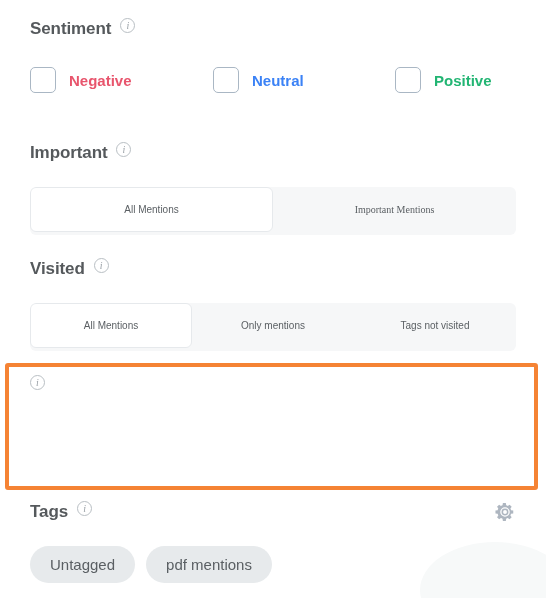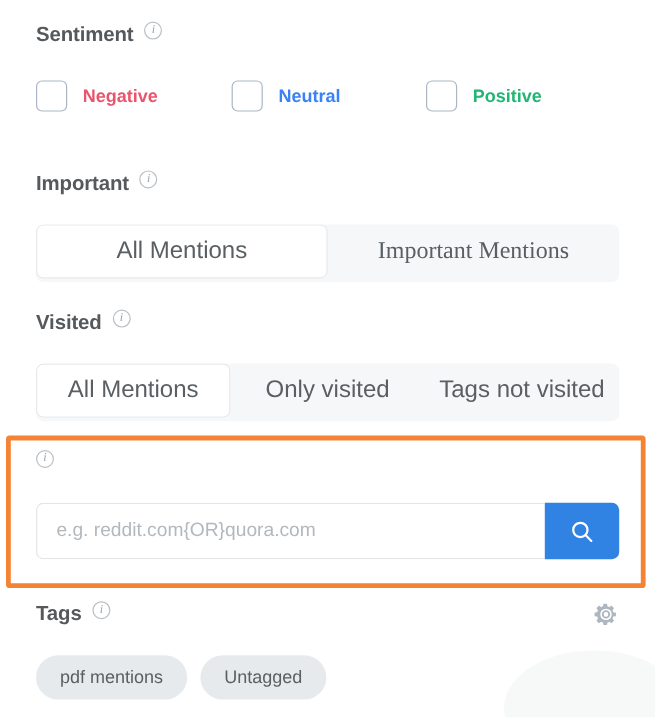--- a/index.html
+++ b/index.html
@@ -71,20 +71,21 @@
     flex: none;
   }
   .info-icon span { transform: translateY(-0.5px); }
 
   
   #sentiment-section { top: 18px; }
   .checkbox-row {
     display: flex;
     align-items: flex-end;
     margin-top: 27px;
+    gap: 20px;
   }
   .checkbox-item {
     display: flex;
     align-items: center;
     gap: 13px;
   }
   .checkbox-box {
     width: 26px;
     height: 26px;
     border: 1px solid #aab7c4;
@@ -106,21 +107,21 @@
     background: #f6f7f8;
     border-radius: 6px;
     overflow: hidden;
     box-sizing: border-box;
     height: 48px;
   }
   .segment {
     display: flex;
     align-items: center;
     justify-content: center;
-    font-size: 20px;
+    font-size: 10px;
     color: #5a5f63;
     box-sizing: border-box;
     height: 45px;
     cursor: pointer;
     white-space: nowrap;
   }
   .segment.active {
     background: #ffffff;
     border: 1px solid #e6e9ec;
     border-radius: 6px;
@@ -270,58 +271,49 @@
 
   <div class="section" id="visited-section">
     <div class="section-head">
       <div class="section-title">Visited</div>
       <div class="info-icon">
           <span>i</span>
         </div>
     </div>
     <div class="segmented" id="visited-seg">
       <div class="segment active">All Mentions</div>
-      <div class="segment">Only visited</div>
+      <div class="segment">Only mentions</div>
       <div class="segment">Tags not visited</div>
     </div>
   </div>
 
   <div class="highlight-box"></div>
 
   <div class="section" id="domain-section">
     <div class="section-head">
       <div class="info-icon">
           <span>i</span>
         </div>
-    </div>
-    <div class="domain-input-wrap">
-      <input class="domain-input" type="text" placeholder="e.g. reddit.com{OR}quora.com" style="">
-      <button class="domain-search-btn">
-        <svg width="22" height="22" viewBox="0 0 24 24" fill="none" stroke="#ffffff" stroke-width="2" stroke-linecap="round">
-          <circle cx="10.5" cy="10.5" r="6.5"></circle>
-          <line x1="15.4" y1="15.4" x2="20.5" y2="20.5"></line>
-        </svg>
-      </button>
     </div>
   </div>
 
   <div class="section" id="tags-section">
     <div class="tags-head-row">
       <div class="section-head">
         <div class="section-title">Tags</div>
         <div class="info-icon">
             <span>i</span>
           </div>
       </div>
       <button class="gear-btn">
         <svg width="22" height="22" viewBox="0 0 24 24" fill="#aeb6c0">
           <path d="M12 8.2a3.8 3.8 0 1 0 0 7.6 3.8 3.8 0 0 0 0-7.6zm0 5.9a2.1 2.1 0 1 1 0-4.2 2.1 2.1 0 0 1 0 4.2z"></path>
           <path d="M21 13.6v-3.2l-2.4-.4a6.9 6.9 0 0 0-.7-1.7l1.4-2-2.3-2.3-2 1.4a6.9 6.9 0 0 0-1.7-.7L12.9 2.3h-3.2l-.4 2.4a6.9 6.9 0 0 0-1.7.7l-2-1.4-2.3 2.3 1.4 2a6.9 6.9 0 0 0-.7 1.7l-2.4.4v3.2l2.4.4c.16.6.4 1.17.7 1.7l-1.4 2 2.3 2.3 2-1.4c.53.3 1.1.54 1.7.7l.4 2.4h3.2l.4-2.4c.6-.16 1.17-.4 1.7-.7l2 1.4 2.3-2.3-1.4-2c.3-.53.54-1.1.7-1.7l2.4-.4zM12 17.2a5.2 5.2 0 1 1 0-10.4 5.2 5.2 0 0 1 0 10.4z"></path>
         </svg>
       </button>
     </div>
     <div class="tag-row">
+      <div class="tag-pill">Untagged</div>
       <div class="tag-pill">pdf mentions</div>
-      <div class="tag-pill">Untagged</div>
     </div>
   </div>
 
 </div>
 
 </body></html>

